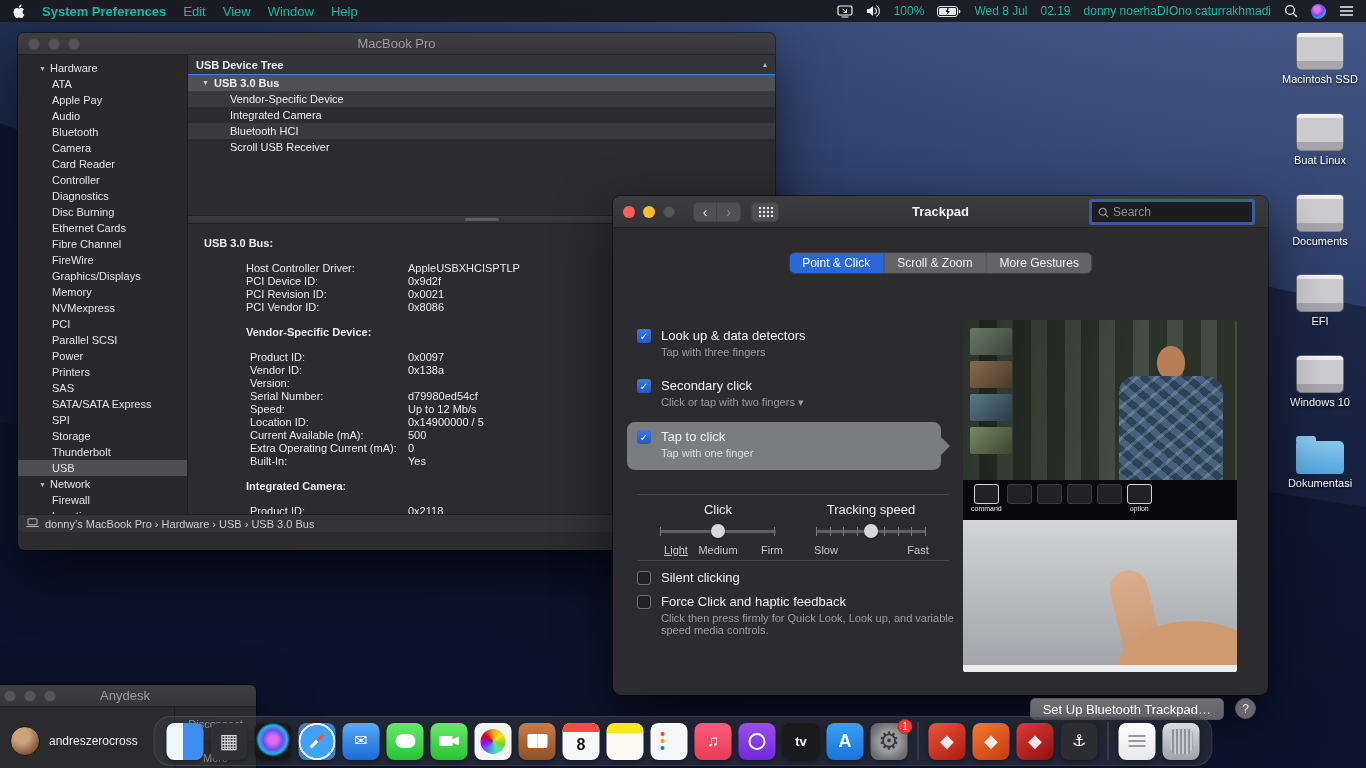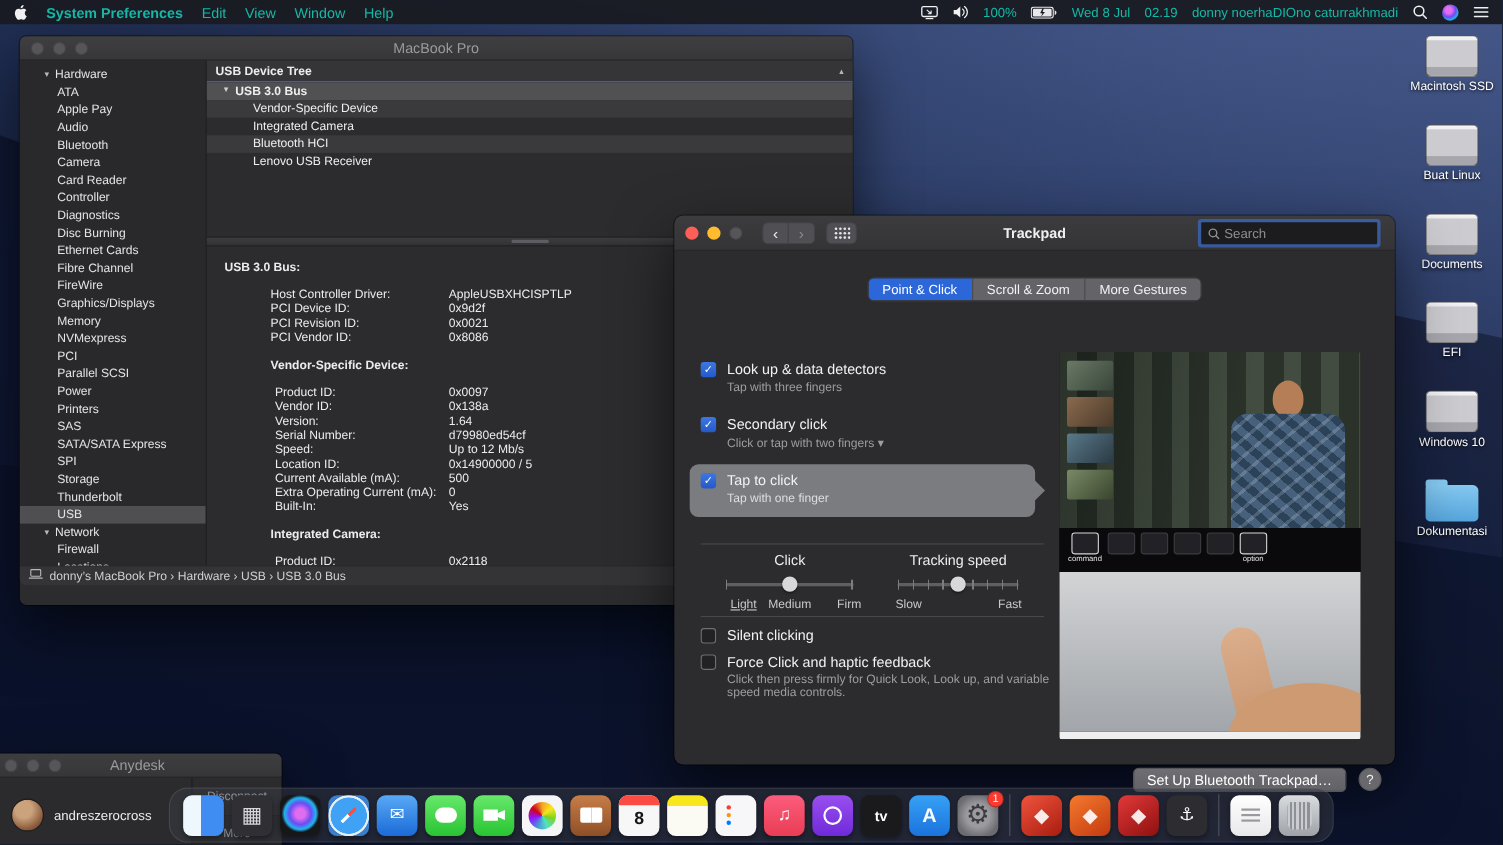--- a/index.html
+++ b/index.html
@@ -334,21 +334,21 @@
         </div>
         <div class="tree-rows">
           <div class="tree-root">
             <span class="tri">▼</span>
             <span>USB 3.0 Bus</span>
           </div>
           <div>
               <div class="tree-child">Vendor-Specific Device</div>
               <div class="tree-child">Integrated Camera</div>
               <div class="tree-child">Bluetooth HCI</div>
-              <div class="tree-child">Lenovo USB Receiver</div>
+              <div class="tree-child">Scroll USB Receiver</div>
             </div>
         </div>
         <div class="splitter">
             <div class="grip"></div>
           </div>
         <div class="detail-pane">
             <div class="d-main">USB 3.0 Bus:</div>
             <div class="sp"></div>
             <div class="kv">
               <span class="k i1">Host Controller Driver:</span>
@@ -372,21 +372,20 @@
             <div class="kv">
               <span class="k i2">Product ID:</span>
               <span class="v">0x0097</span>
             </div>
             <div class="kv">
               <span class="k i2">Vendor ID:</span>
               <span class="v">0x138a</span>
             </div>
             <div class="kv">
               <span class="k i2">Version:</span>
-              <span class="v">1.64</span>
             </div>
             <div class="kv">
               <span class="k i2">Serial Number:</span>
               <span class="v">d79980ed54cf</span>
             </div>
             <div class="kv">
               <span class="k i2">Speed:</span>
               <span class="v">Up to 12 Mb/s</span>
             </div>
             <div class="kv">

